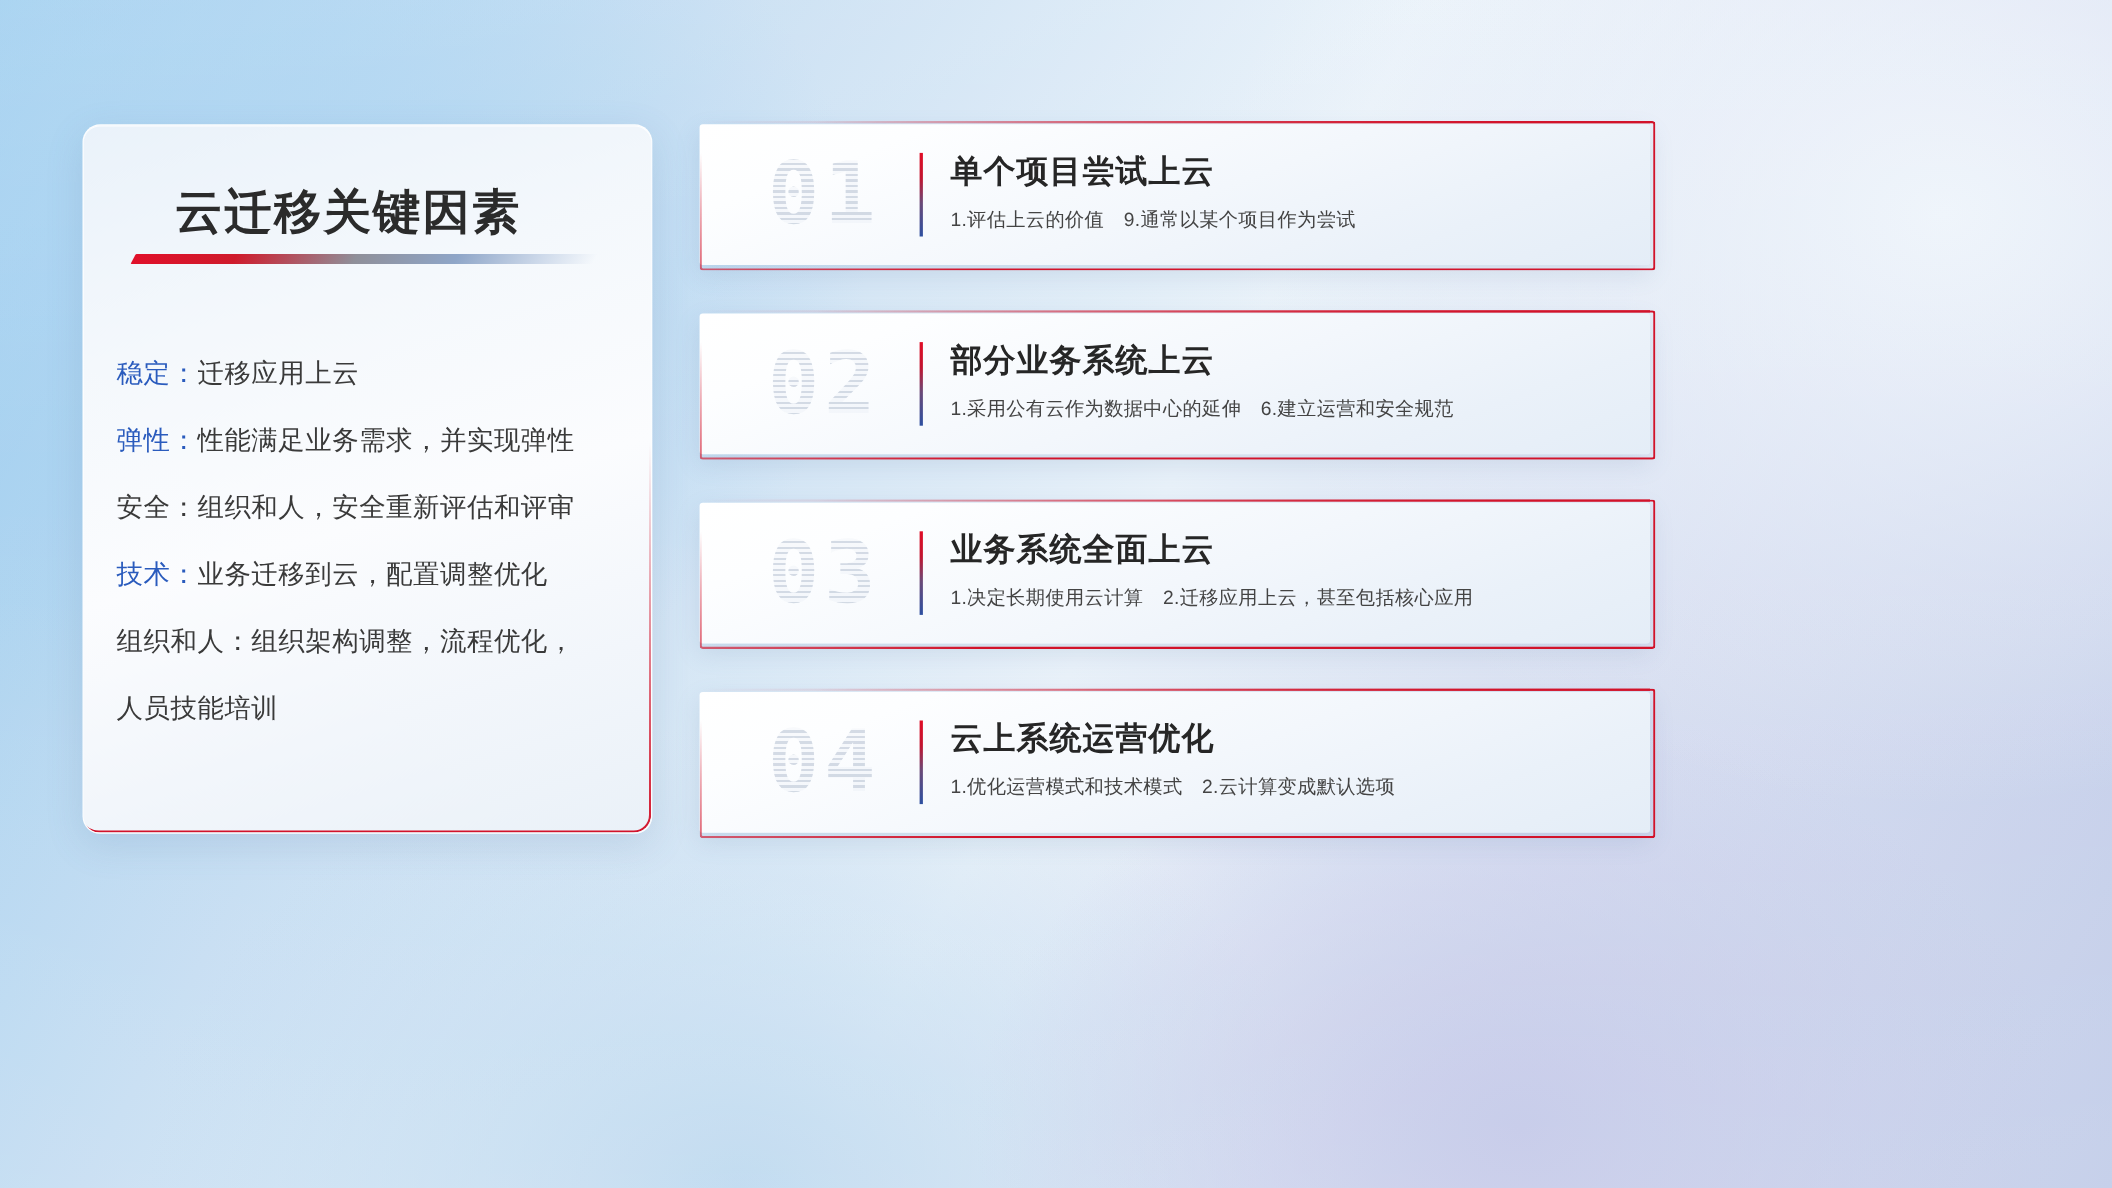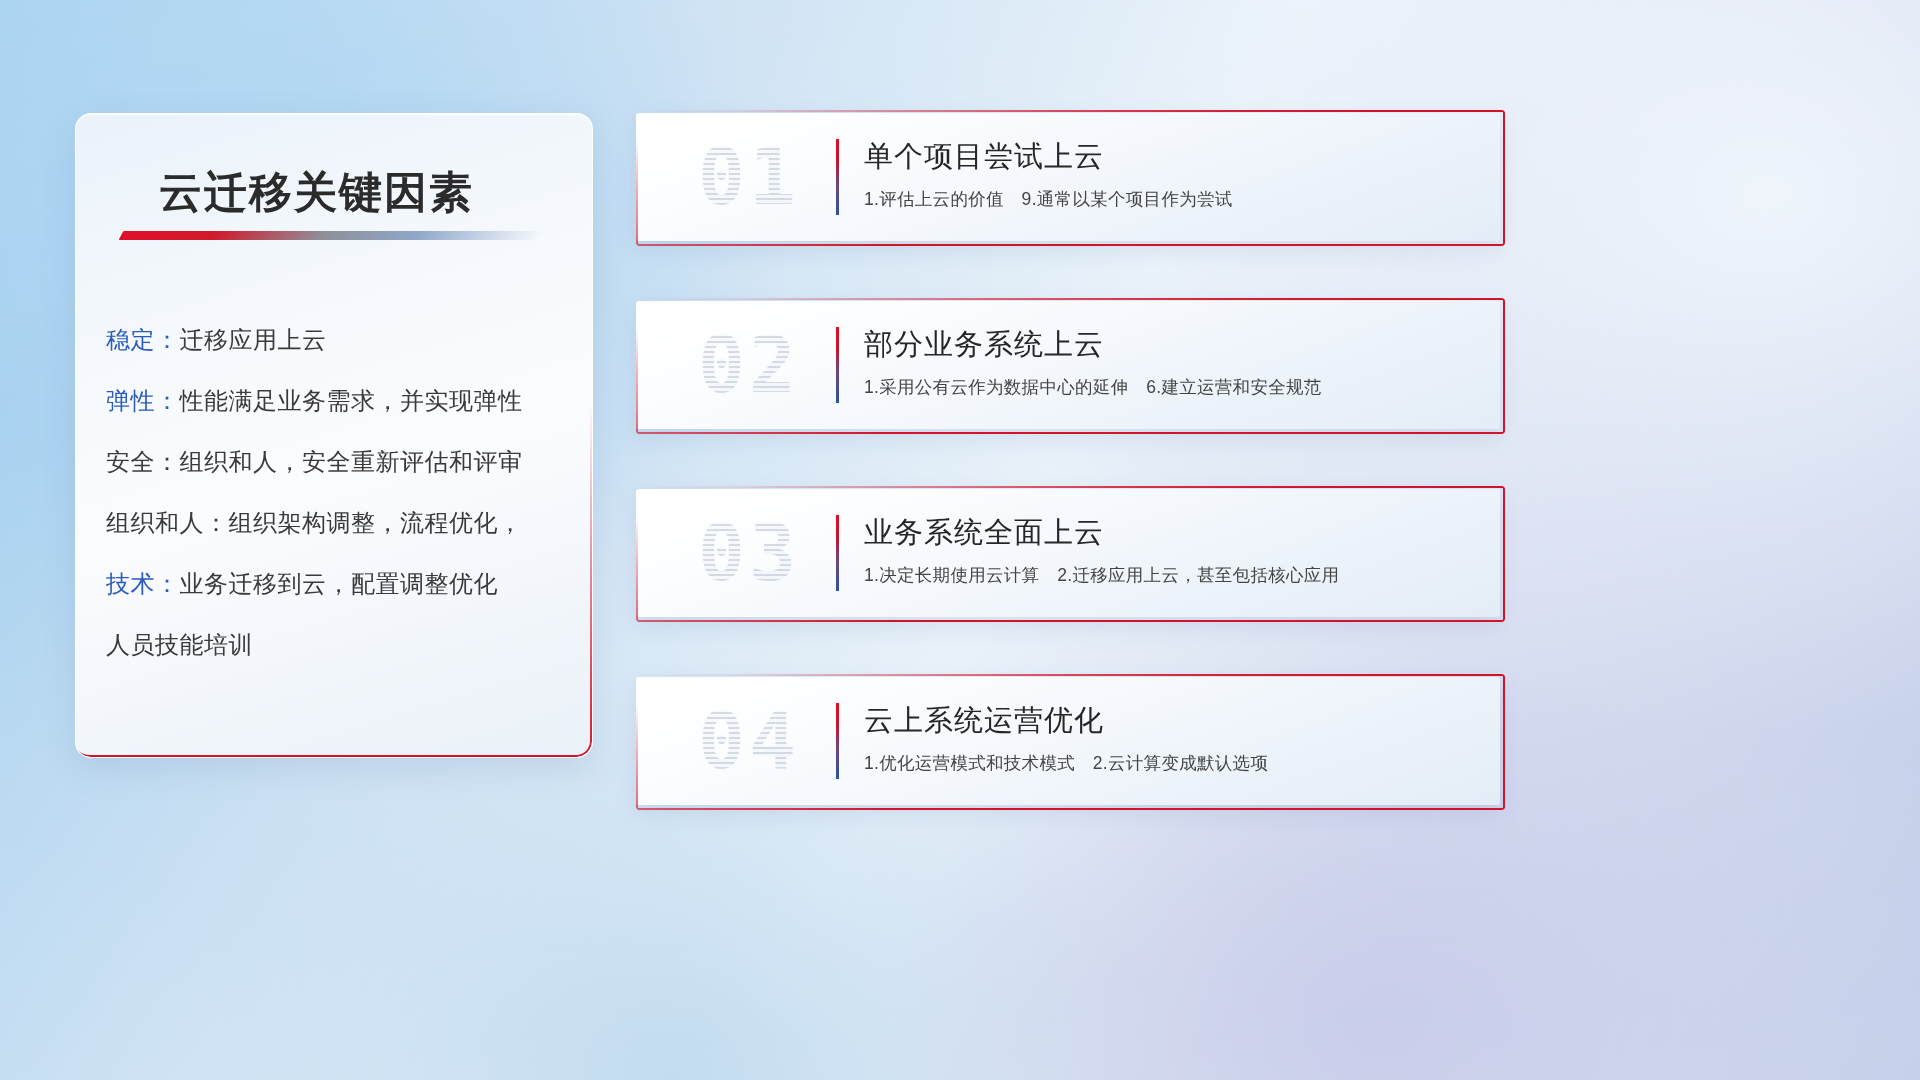--- a/index.html
+++ b/index.html
@@ -58,21 +58,21 @@
     font-size:24px; line-height:61px; color:#3a3a3a; white-space:nowrap;
     letter-spacing:.5px;
   }
   .factor-label { color:#3a3a3a; }
   .factor-label.accent { color:#2a5bbd; }
   .factor-text { color:#3a3a3a; }
 
   
   #stage { position:absolute; left:636px; top:113px; width:864px; }
   .step-card {
-    position:relative; height:128px; margin-bottom:60px;
+    position:relative; height:128px; margin-bottom:44px;
     background:linear-gradient(160deg,#ffffff 0%, #fdfeff 18%, #f3f7fc 52%, #eaf1f9 78%, #e4edf7 100%);
     border-radius:3px;
     box-shadow:0 8px 22px rgba(95,125,165,.16);
     overflow:visible;
   }
   .step-card:last-child{ margin-bottom:0; }
   .card-outline {
     position:absolute; left:0; top:-3px; right:-5px; bottom:-5px;
     border:2px solid #d2132a; border-radius:3px;
     -webkit-mask-image:linear-gradient(165deg, rgba(0,0,0,0) 8%, rgba(0,0,0,.35) 22%, #000 55%);
@@ -94,42 +94,42 @@
     -webkit-mask-image:repeating-linear-gradient(0deg,#000 0px,#000 2px,rgba(0,0,0,.15) 2px,rgba(0,0,0,.15) 5px);
             mask-image:repeating-linear-gradient(0deg,#000 0px,#000 2px,rgba(0,0,0,.15) 2px,rgba(0,0,0,.15) 5px);
     user-select:none;
   }
   .card-bar {
     position:absolute; left:200px; top:26px; width:3px; height:76px;
     background:linear-gradient(180deg,#e00d26 0%, #c21530 30%, #6a4a78 60%, #2d4fa0 100%);
   }
   .card-body { position:absolute; left:228px; top:22px; right:24px; }
   .card-title {
-    font-size:29px; font-weight:400; color:#262626; letter-spacing:1px;
+    font-size:29px; font-weight:700; color:#262626; letter-spacing:1px;
     line-height:42px; white-space:nowrap;
   }
   .card-desc {
     margin-top:9px; font-size:17.5px; color:#444; letter-spacing:.3px;
     line-height:26px; white-space:nowrap;
   }
 </style>
 </head>
 <body>
 
 <div id="bg"></div>
 
 <section id="left-panel">
   <h1 id="panel-title">云迁移关键因素</h1>
   <div id="title-rule"></div>
   <div id="factor-list">
       <div class="factor-row"><span class="factor-label accent">稳定：</span><span class="factor-text">迁移应用上云</span></div>
       <div class="factor-row"><span class="factor-label accent">弹性：</span><span class="factor-text">性能满足业务需求，并实现弹性</span></div>
       <div class="factor-row"><span class="factor-label">安全：</span><span class="factor-text">组织和人，安全重新评估和评审</span></div>
+      <div class="factor-row"><span class="factor-label accent">技术：</span><span class="factor-text">业务迁移到云，配置调整优化</span></div>
       <div class="factor-row"><span class="factor-label">组织和人：</span><span class="factor-text">组织架构调整，流程优化，</span></div>
-      <div class="factor-row"><span class="factor-label accent">技术：</span><span class="factor-text">业务迁移到云，配置调整优化</span></div>
       <div class="factor-row"><span class="factor-text">人员技能培训</span></div>
     </div>
 </section>
 
 <section id="stage">
     <article class="step-card">
       <div class="card-topline"></div>
       <div class="card-outline"></div>
       <div class="card-num">01</div>
       <div class="card-bar"></div>

